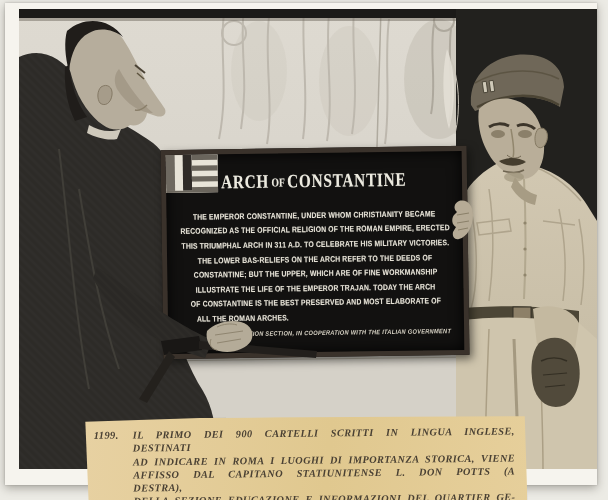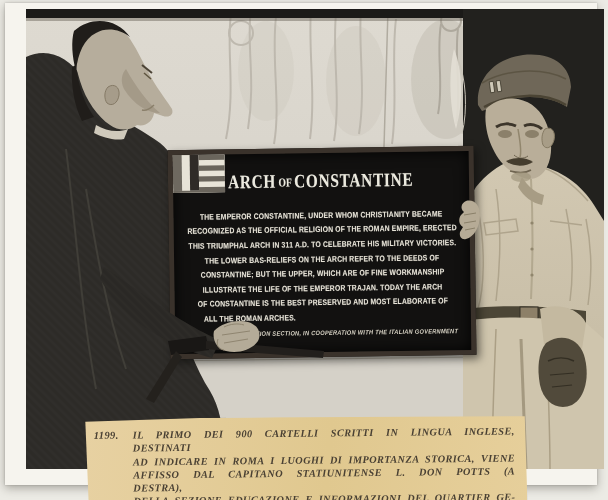--- a/index.html
+++ b/index.html
@@ -8,21 +8,21 @@
     background:#ecebe5;
     font-family:"Liberation Sans",sans-serif;
   }
   
   .photo-paper{
     position:absolute;left:5px;top:3px;width:592px;height:482px;
     background:#f6f4ee;
     box-shadow:0 3px 9px rgba(40,35,25,.35),0 0 2px rgba(0,0,0,.2);
   }
   .photo-img{
-    position:absolute;left:21px;top:6px;width:578px;height:460px;
+    position:absolute;left:14px;top:6px;width:578px;height:460px;
     background:#86efac;overflow:hidden;
     box-shadow:inset 0 0 34px rgba(25,24,18,.35);
   }
   .photo-img svg{position:absolute;left:0;top:0;}
   svg.scene{z-index:1;}
   svg.overlay{z-index:3;pointer-events:none;}
   
   .sign{
     position:absolute;left:143px;top:139px;width:306px;height:209px;z-index:2;
     background:#121110;border:5px solid #3a322b;box-sizing:border-box;

